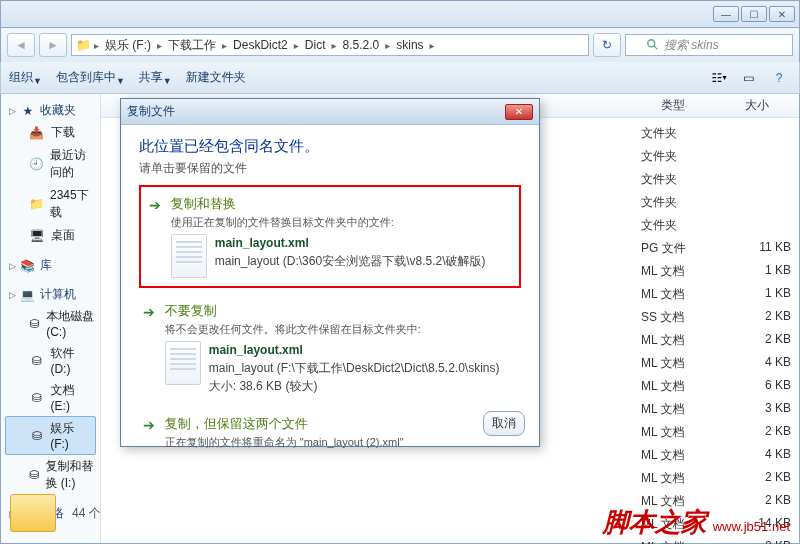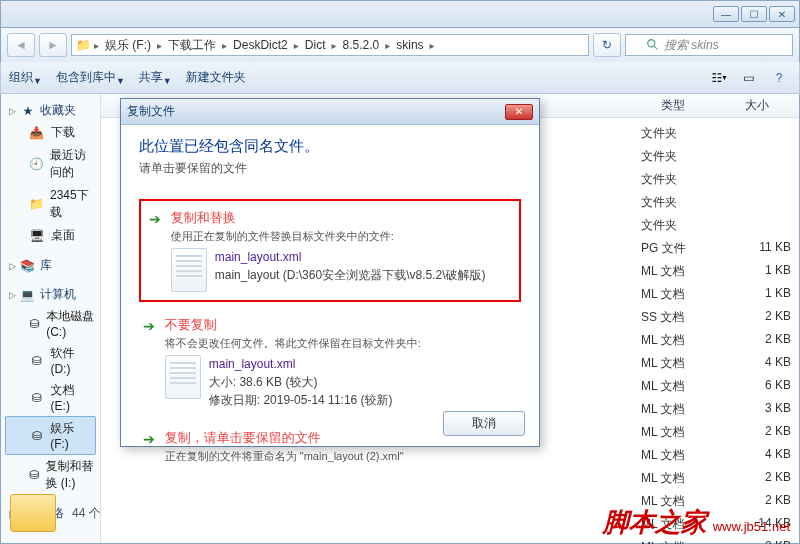--- a/index.html
+++ b/index.html
@@ -36,33 +36,33 @@
 .rows{padding-top:4px}
 .row{display:flex;padding:3px 8px 3px 540px;color:#333}
 .row .type{width:90px}
 .row .size{width:60px;text-align:right}
 .dialog{position:absolute;left:120px;top:98px;width:420px;height:349px;background:#fff;border:1px solid #5a7fa8;box-shadow:3px 3px 10px rgba(0,0,0,.25)}
 .dlg-title{height:26px;background:linear-gradient(#eaf1f9,#c6d8ec);border-bottom:1px solid #a9c0d9;display:flex;align-items:center;padding:0 6px;color:#1a3e6e}
 .dlg-title .t{flex:1}
 .dlg-close{width:28px;height:16px;background:linear-gradient(#e98,#c33);border:1px solid #922;border-radius:2px;color:#fff;font-size:10px;display:flex;align-items:center;justify-content:center}
 .dlg-body{padding:12px 18px 8px 18px}
 .dlg-h{font-size:15px;color:#003399;margin-bottom:4px}
-.dlg-sub{color:#555;margin-bottom:22px}
+.dlg-sub{color:#555;margin-bottom:8px}
 .opt-block{display:flex;gap:10px;padding:6px 4px;margin-bottom:8px}
 .opt-block.hl{border:2px solid #e00;padding:8px}
 .opt-arrow{color:#2a8a2a;font-size:14px;padding-top:2px}
-.opt-title{color:#ef4444;font-size:13px;margin-bottom:2px}
+.opt-title{color:#4d7c0f;font-size:13px;margin-bottom:2px}
 .opt-desc{color:#555;font-size:11px;margin-bottom:4px}
 .file-row{display:flex;gap:8px}
 .file-ico{width:36px;height:44px;border:1px solid #c8d4e0;background:linear-gradient(#fff,#eef3f8);border-radius:2px;position:relative}
 .file-ico::before{content:"";position:absolute;top:6px;left:4px;right:4px;height:2px;background:#cfdae6;box-shadow:0 5px 0 #cfdae6,0 10px 0 #cfdae6,0 15px 0 #cfdae6,0 20px 0 #cfdae6}
 .file-info{color:#444;font-size:11px;line-height:1.5}
-.file-name{font-weight:normal;color:#4c1d95}
+.file-name{font-weight:bold;color:#14532d}
 .dlg-foot{position:absolute;bottom:10px;right:14px}
-.btn{padding:3px 28px;border:1px solid #8fa8c2;background:linear-gradient(#fdfdfe,#e4ecf4);border-radius:3px;color:#333}
+.btn{padding:3px 8px;border:1px solid #8fa8c2;background:linear-gradient(#fdfdfe,#e4ecf4);border-radius:8px;color:#333}
 .watermark{position:absolute;right:10px;bottom:4px;display:flex;align-items:baseline;gap:6px;font-family:"KaiTi",serif}
 .watermark .cn{color:#c00;font-size:26px;font-weight:bold;font-style:italic}
 .watermark .url{color:#c00;font-size:13px}
 svg{display:block}
 </style>
 </head>
 <body>
 
 <div class="titlebar">
   <div class="spacer"></div>
@@ -308,31 +308,31 @@
 
     <div class="opt-block">
       <div class="opt-arrow">➔</div>
       <div style="flex:1">
         <div class="opt-title">不要复制</div>
         <div class="opt-desc">将不会更改任何文件。将此文件保留在目标文件夹中:</div>
         <div class="file-row">
           <div class="file-ico"></div>
           <div class="file-info">
             <div class="file-name">main_layout.xml</div>
+            <div>main_layout (F:\下载工作\DeskDict2\Dict\8.5.2.0\skins)</div>
             <div>大小: 38.6 KB (较大)</div>
-            <div>修改日期: 2019-05-14 11:16 (较新)</div>
           </div>
         </div>
       </div>
     </div>
 
     <div class="opt-block">
       <div class="opt-arrow">➔</div>
       <div style="flex:1">
-        <div class="opt-title">复制，请单击要保留的文件</div>
+        <div class="opt-title">复制，但保留这两个文件</div>
         <div class="opt-desc">正在复制的文件将重命名为 "main_layout (2).xml"</div>
       </div>
     </div>
   </div>
   <div class="dlg-foot">
     <button class="btn">取消</button>
   </div>
 </div>
 
 <div class="watermark">

